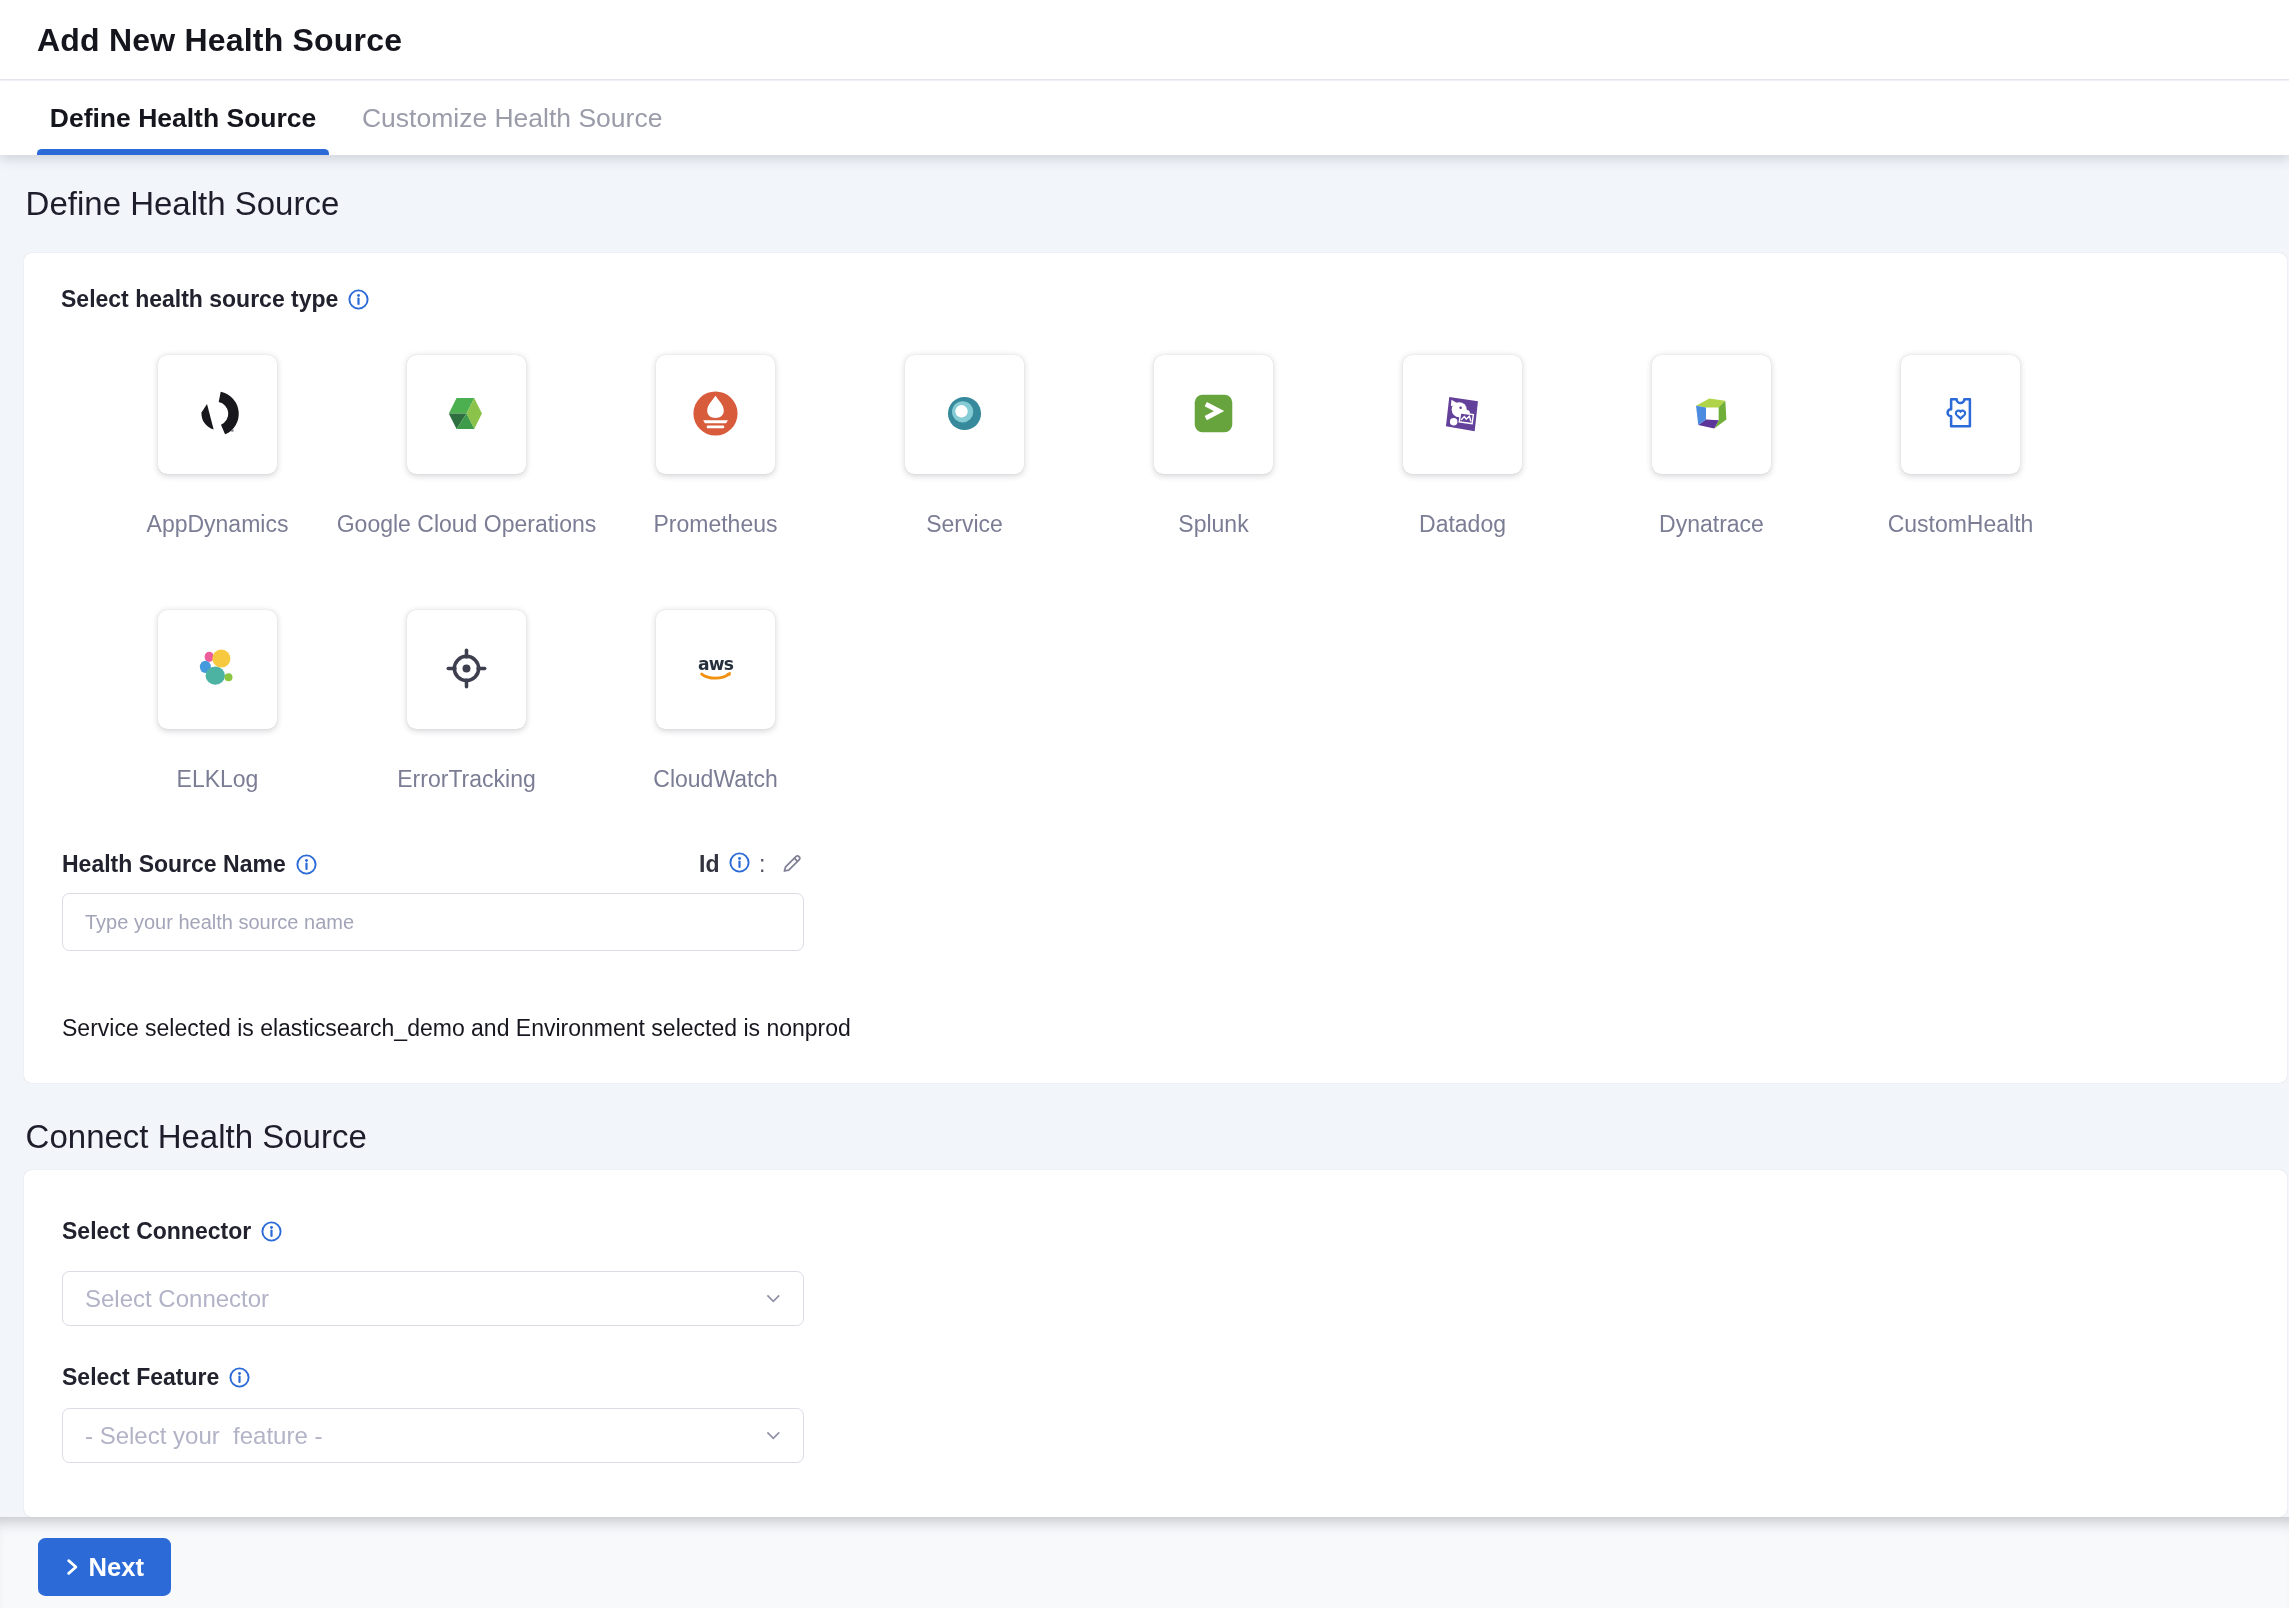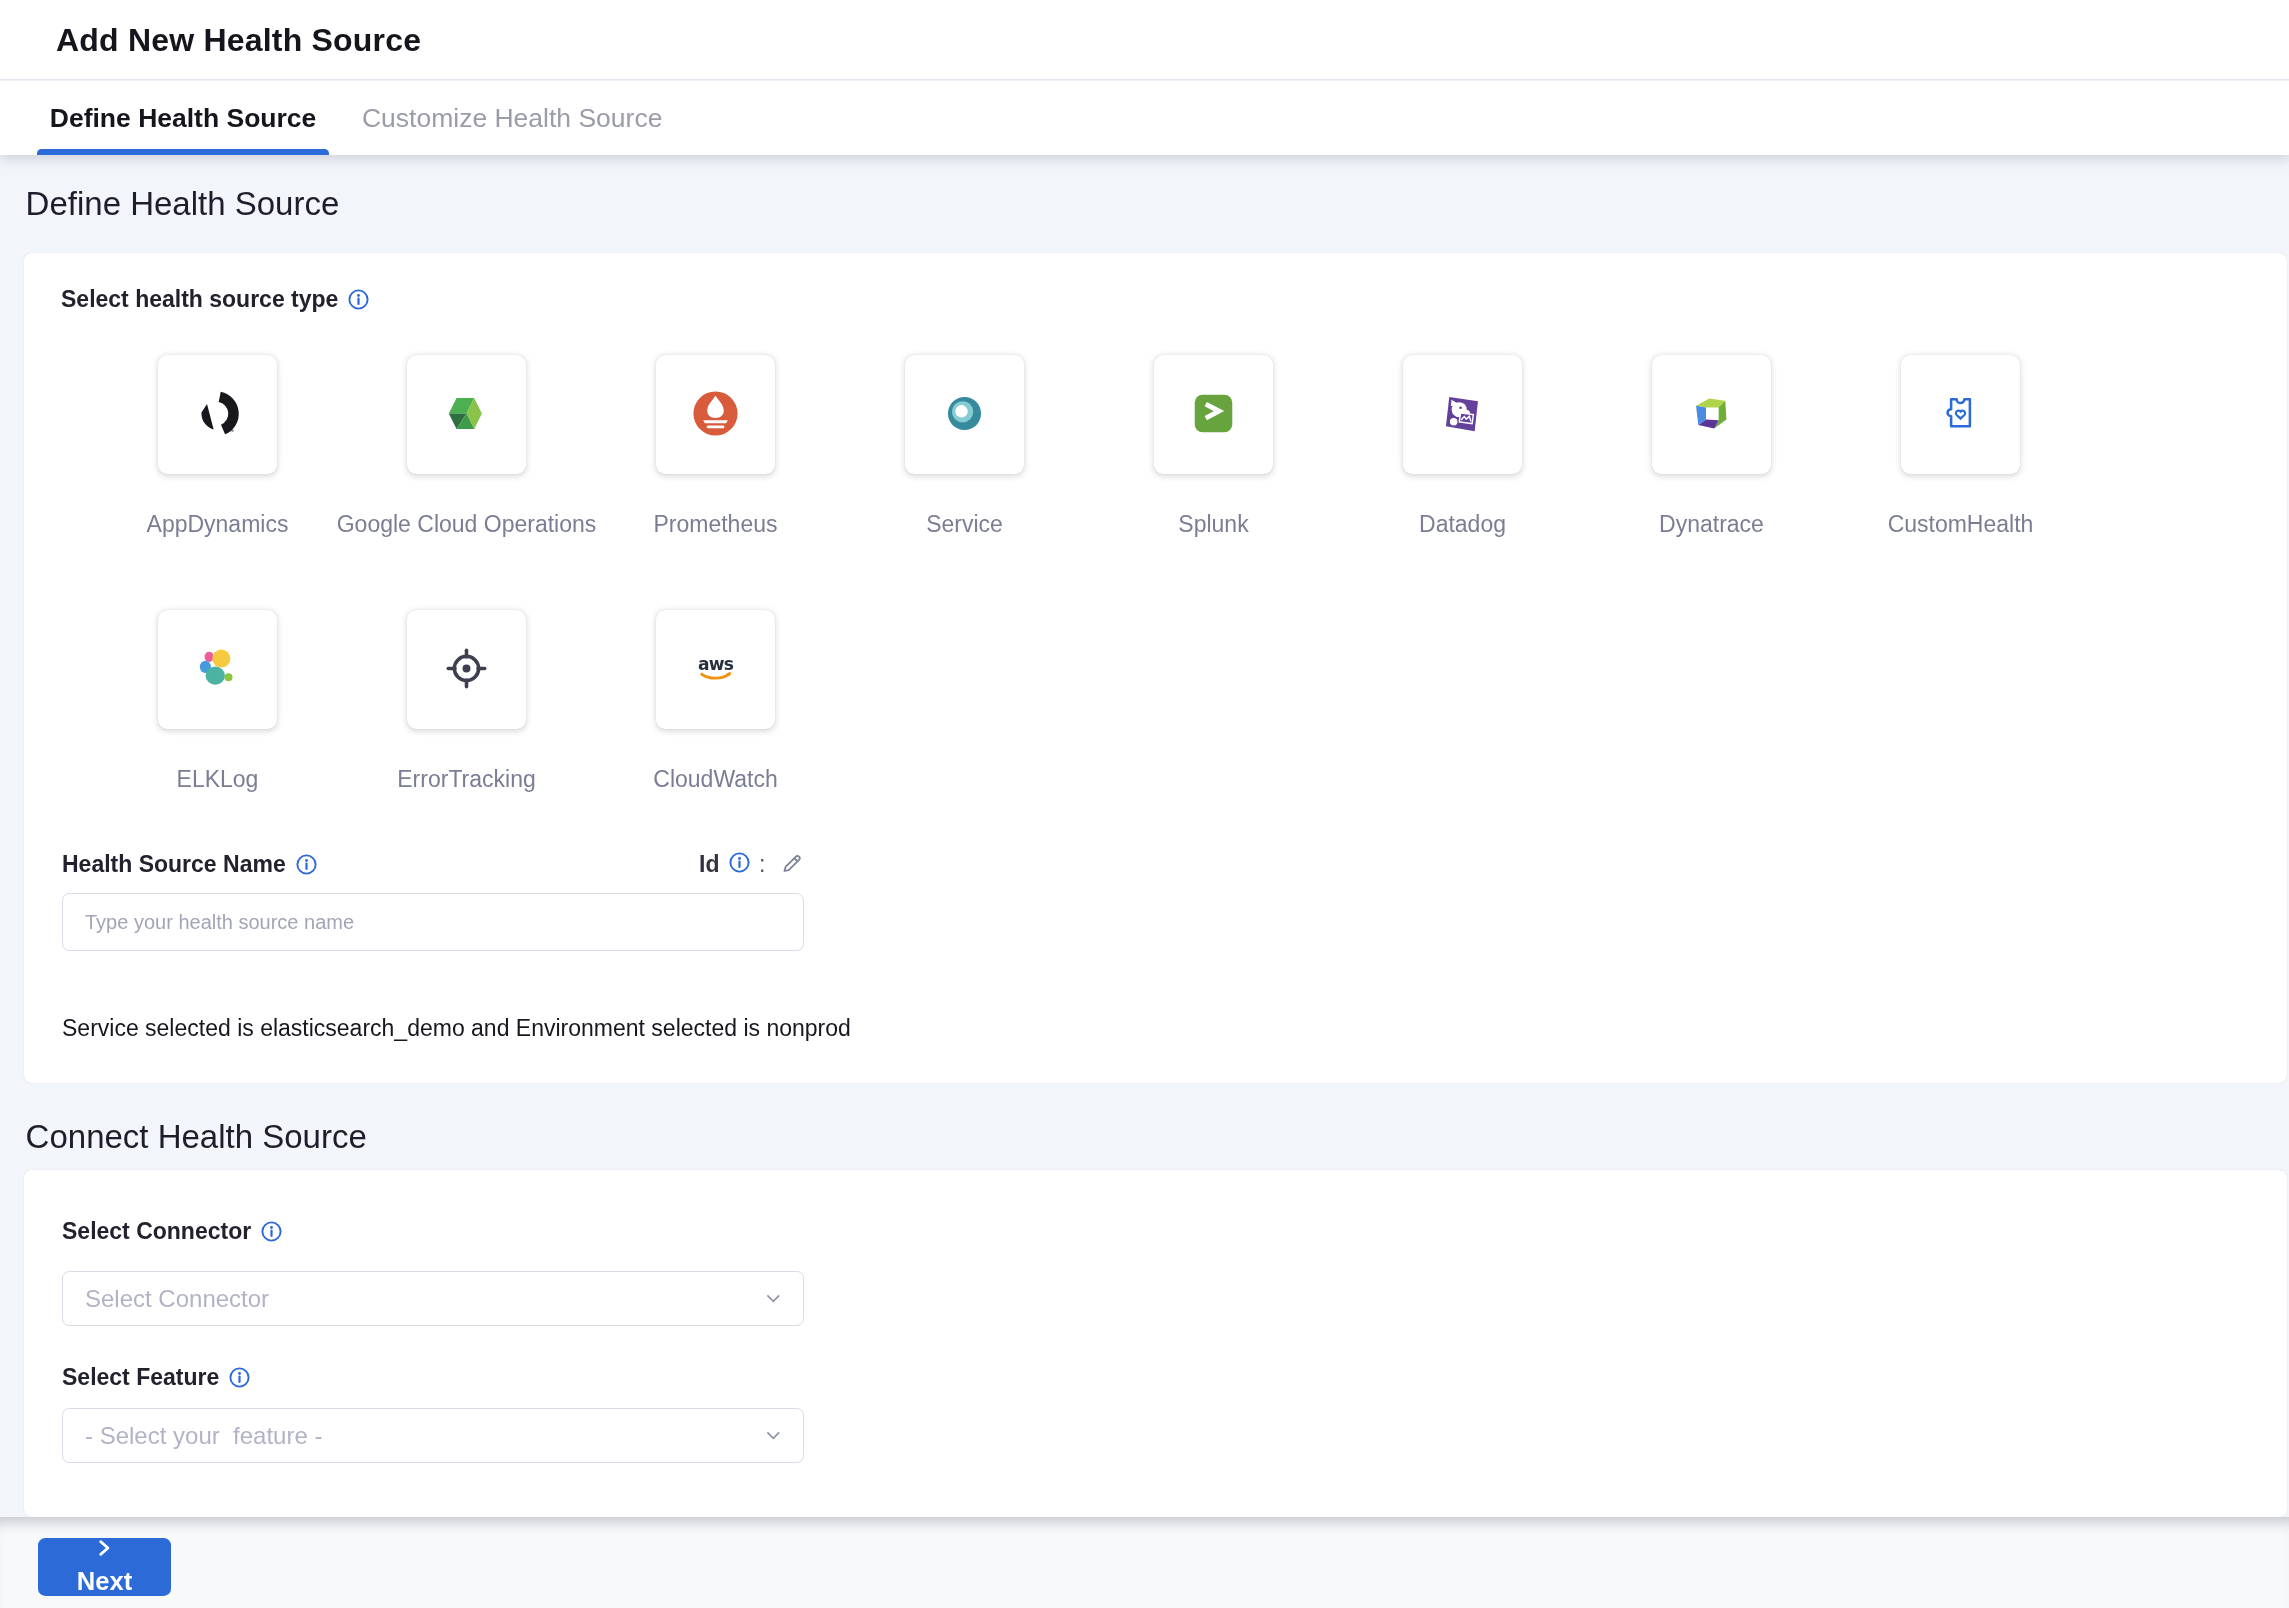--- a/index.html
+++ b/index.html
@@ -13,21 +13,21 @@
   #page { position:relative; width:2290px; height:1608px; }
 
   
   .header {
     position:absolute; left:0; top:0; width:2290px; height:80px;
     background:#fff; border-bottom:0.9px solid #e3e4ec; z-index:30;
   }
   .header .title {
     position:absolute; left:37px; top:0; height:80px;
     display:flex; align-items:center;
-    font-size:32px; font-weight:700; color:#15151d; letter-spacing:0.2px;margin-left:19px;
+    font-size:32px; font-weight:700; color:#15151d; letter-spacing:0.2px;
   }
 
   
   .tabbar {
     position:absolute; left:0; top:81px; width:2290px; height:74px;
     background:#fff; z-index:20;
     box-shadow:0 4.6px 11px rgba(63,64,82,.18);
     display:flex; align-items:stretch; padding-left:37px;
   }
   .tab {
@@ -116,21 +116,21 @@
   
   .footer {
     position:absolute; left:0; top:1517px; width:2290px; height:91px;
     background:#f7f9fb; z-index:25;
     box-shadow:inset 0 14.6px 14.6px -11px rgba(40,41,61,.28);
   }
   .next-btn {
     position:absolute; left:38px; top:21px; width:133px; height:58px;
     background:#2c6bd7; border:none; border-radius:7.3px; cursor:pointer;
     display:flex; align-items:center; justify-content:center; gap:9.1px;
-    color:#fff; font-family:inherit; font-size:25.6px; font-weight:600;flex-direction:column;
+    color:#fff; font-family:inherit; font-size:25.6px; font-weight:600;
   }
 </style>
 </head>
 <body>
 
 <div id="page">
 
   <div class="header">
     <div class="title">Add New Health Source</div>
   </div>

